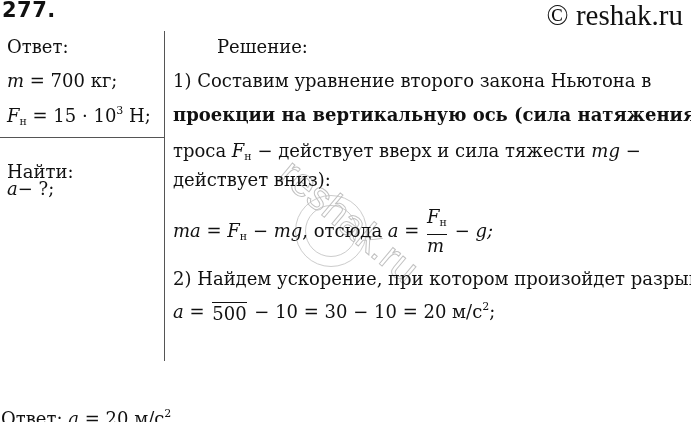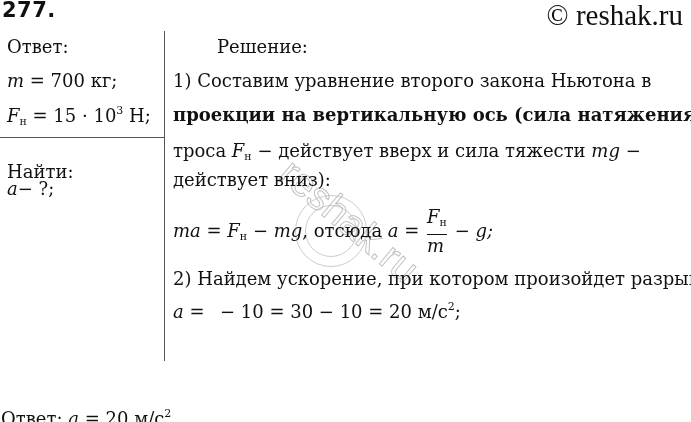--- a/index.html
+++ b/index.html
@@ -59,18 +59,18 @@
 </div>
 <div class="abs txt" style="left:173px;top:169px;">действует вниз):</div>
 
 <div class="abs txt" style="left:173px;top:206px;">
   <span class="it">ma</span><span> = </span><span class="it">F</span><span class="sub">н</span><span class="it"> − mg</span><span>, отсюда </span><span class="it">a</span><span> = </span><span class="frac"><span class="n"><span class="it">F</span><span class="sub">н</span></span><span class="bar"></span><span class="n it">m</span></span><span class="it"> − g;</span>
 </div>
 
 <div class="abs txt" style="left:173px;top:268px;">2) Найдем ускорение, при котором произойдет разрыв:</div>
 
 <div class="abs txt" style="left:173px;top:300px;">
-  <span class="it">a</span><span> = </span><span class="frac"><span class="bar"></span></span><span> − 10 = 30 − 10 = 20 м/с</span><span class="sup">2</span><span>;</span>
+  <span class="it">a</span><span> = </span><span class="frac"><span class="bar"></span><span class="d">500</span></span><span> − 10 = 30 − 10 = 20 м/с</span><span class="sup">2</span><span>;</span>
 </div>
 
 <div class="abs txt" style="left:1px;top:398px;margin-top:9px;">
   <span>Ответ:  </span><span class="it">a</span><span> = 20 м/с</span><span class="sup">2</span><span>.</span>
 </div>
 
 </body></html>

